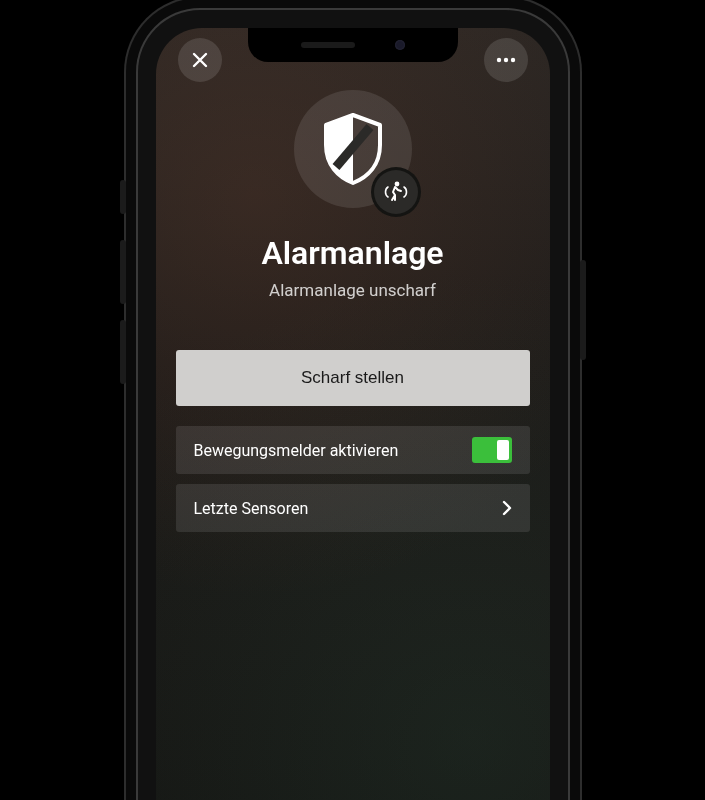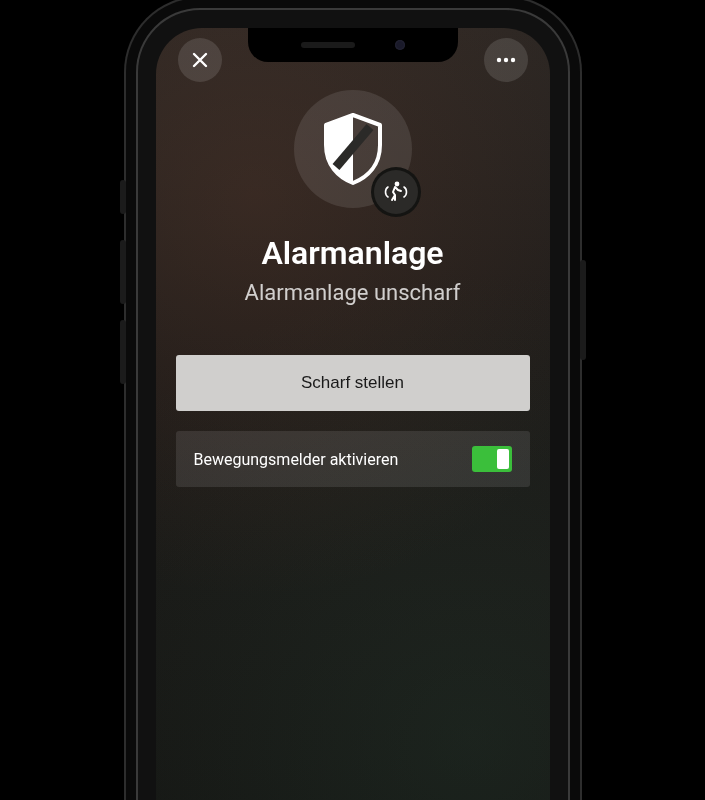--- a/index.html
+++ b/index.html
@@ -109,38 +109,38 @@
     display:flex; align-items:center; justify-content:center;
   }
   .hero-icon svg { display:block; }
   .hero-badge {
     position:absolute; right:-6px; bottom:-6px;
     width:44px; height:44px; border-radius:50%;
     background:#2b2a28; box-shadow:0 0 0 3px rgba(20,20,18,1);
     display:flex;align-items:center;justify-content:center;
   }
   .hero h1 { margin-top:26px; font-size:32px; font-weight:600; }
-  .hero p  { margin-top:8px; font-size:22px; color:rgba(255,255,255,.78); font-weight:400; }
+  .hero p  { margin-top:8px; font-size:17px; color:rgba(255,255,255,.78); font-weight:400; }
 
   
   .actions { margin-top:50px; padding: 0 20px; display:flex; flex-direction:column; gap:14px; }
   .btn {
     width:100%; height:56px;
     background:#d0cfcd; color:#1a1a1a;
     border:none; border-radius:3px;
     font-size:17px; font-weight:500;
     cursor:pointer;
   }
 
   
   .rows { margin-top:20px; padding:0 20px; display:flex; flex-direction:column; gap:10px; }
   .row {
     background: rgba(255,255,255,.10);
     border-radius:3px;
-    height:56px;
+    height:48px;
     padding:0 18px;
     display:flex; align-items:center; justify-content:space-between;
     cursor:pointer;
   }
   .row-label { font-size:16px; color:#fff; font-weight:400; }
   .toggle {
     width:40px; height:26px; background:#3bbf3b; border-radius:3px;
     display:flex; align-items:center; justify-content:flex-end; padding:3px;
   }
   .toggle-knob { width:12px; height:20px; background:#fff; border-radius:2px; }
@@ -202,16 +202,24 @@
       <button class="btn">Scharf stellen</button>
     </div>
 
     <div class="rows">
       <div class="row">
         <span class="row-label">Bewegungsmelder aktivieren</span>
         <div class="toggle">
           <div class="toggle-knob"></div>
         </div>
       </div>
+      <div class="row">
+        <span class="row-label">Letzte Sensoren</span>
+        <span class="chevron">
+          <svg width="10" height="16" viewBox="0 0 10 16">
+            <path d="M2 2l6 6-6 6" stroke="#fff" stroke-width="2.4" fill="none" stroke-linecap="round" stroke-linejoin="round"></path>
+          </svg>
+        </span>
+      </div>
     </div>
 
   </div>
 </div>
 
 </body></html>

